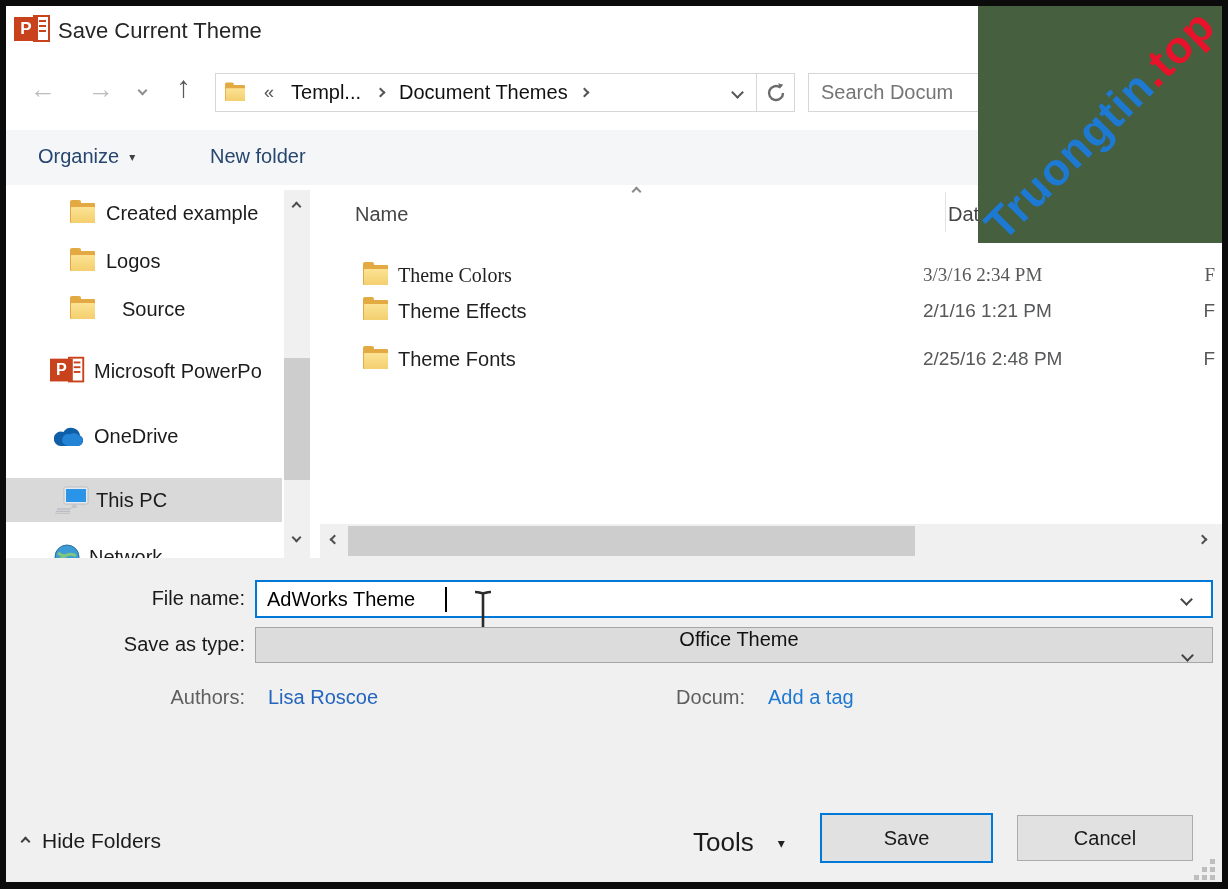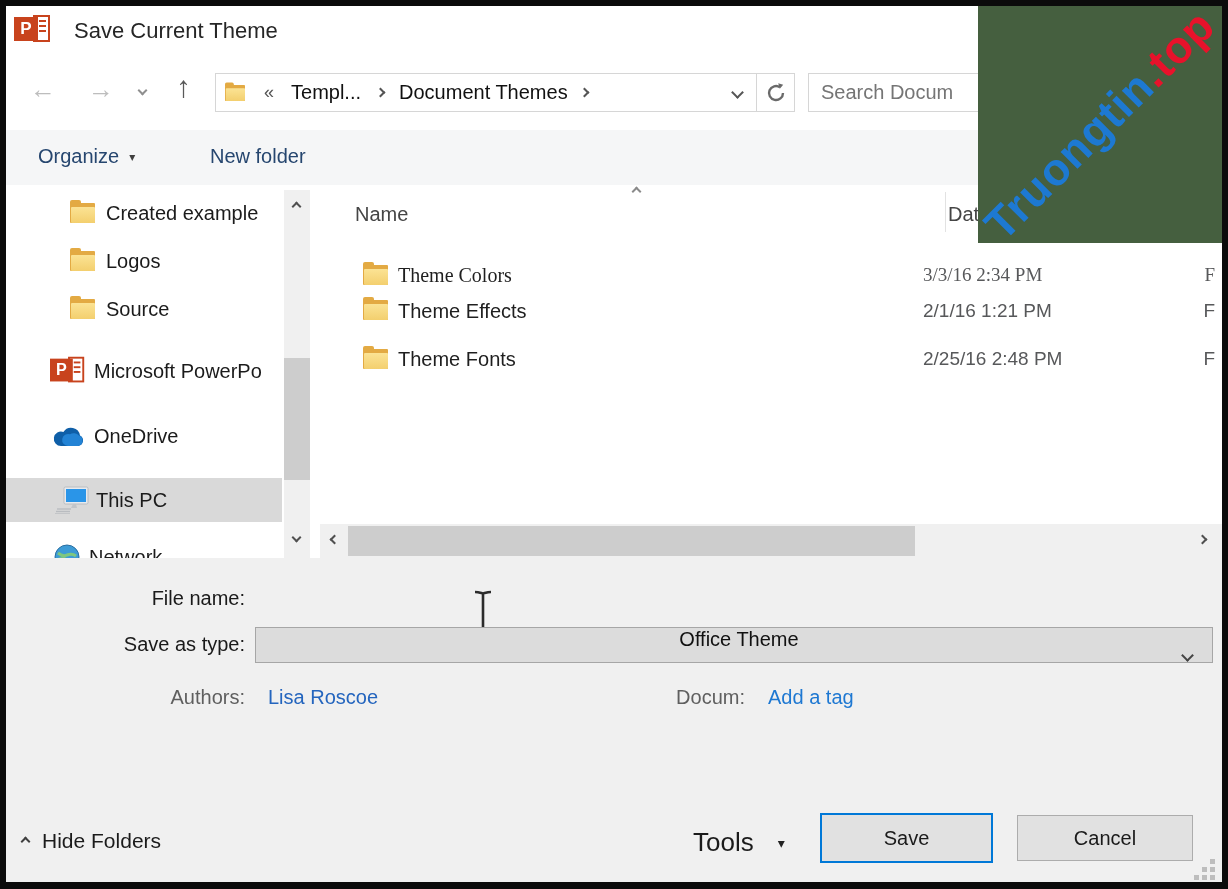--- a/index.html
+++ b/index.html
@@ -9,21 +9,21 @@
   .abs { position:absolute; }
   .win { position:absolute; left:6px; top:6px; width:1216px; height:876px; background:#ffffff; }
 
   
   .chev { display:inline-block; width:9px; height:9px; border:solid #555; border-width:0 2px 2px 0; transform:rotate(45deg); }
   .chev-r { transform:rotate(-45deg); }
   .chev-u { transform:rotate(225deg); }
   .chev-sm { width:7px; height:7px; }
 
   
-  .title-text { font-size:22px; color:#262626;margin-left:16px; }
+  .title-text { font-size:22px; color:#262626; }
 
   
   .ppt { position:relative; width:36px; height:34px; }
   .ppt .page { position:absolute; right:0; top:2px; width:17px; height:27px; background:#fff; border:2px solid #c8431d; }
   .ppt .page i { display:block; height:2px; background:#c8431d; margin:3px 2px 0 4px; }
   .ppt .block { position:absolute; left:0; top:4px; width:24px; height:24px; background:#c8431d; color:#fff; font-weight:bold; font-size:17px; display:flex; align-items:center; justify-content:center; }
 
   
   .folder { display:inline-block; position:relative; width:25px; height:20px; }
   .folder .back { position:absolute; left:0; top:0; width:100%; height:100%; background:#e3aa43; border-radius:2px 1px 1px 1px; }
@@ -126,21 +126,21 @@
       </span>
     <span>Logos</span>
   </div>
   <div class="abs side-item" style="left:70px; top:198px; width:212px; height:30px; gap:11px;">
     <span class="folder">
         <span class="back"></span>
         <span class="front"></span>
       </span>
     <span>Created example</span>
   </div>
-  <div class="abs side-item" style="left:70px; top:294px; width:212px; height:30px; gap:11px;">
+  <div class="abs side-item" style="left:70px; top:294px; width:212px; height:30px; gap:27px;">
     <span class="folder">
         <span class="back"></span>
         <span class="front"></span>
       </span>
     <span>Source</span>
   </div>
   <div class="abs side-item" style="left:50px; top:353px; width:232px; height:36px; gap:8px;">
     <span class="ppt" style="transform:scale(0.95); transform-origin:left center;">
       <span class="page">
           <i></i>
@@ -226,20 +226,25 @@
   </div>
 
   <div class="abs scroll-track" style="left:320px; top:524px; width:902px; height:34px;"></div>
   <span class="abs chev chev-sm" style="left:331px; top:536px; border-color:#505050; transform:rotate(135deg);"></span>
   <div class="abs scroll-thumb" style="left:348px; top:526px; width:567px; height:30px;"></div>
   <span class="abs chev chev-sm" style="left:1199px; top:536px; border-color:#505050; transform:rotate(-45deg);"></span>
 
   <div class="abs footer-band" style="left:6px; top:558px; width:1216px; height:324px;"></div>
 
   <div class="abs lbl" style="left:0px; top:587px; width:245px;">File name:</div>
+  <div class="abs filename-wrap" style="left:255px; top:580px; width:958px; height:38px;">
+    <input value="AdWorks Theme" style="">
+    <span class="abs" style="left:188px; top:5px; width:1.5px; height:25px; background:#000;"></span>
+    <span class="chev" style="margin-right:20px; border-color:#444;"></span>
+  </div>
 
   <svg class="abs" style="left:470px; top:589px;" width="26" height="50" viewBox="0 0 26 50">
     <path d="M5 3 c4 0 7 1.5 8 1.5 c1 0 4-1.5 8-1.5 M13 4.5 v40 M5 47 c4 0 7-1.5 8-1.5 c1 0 4 1.5 8 1.5" fill="none" stroke="#2b2b2b" stroke-width="2.6"></path>
   </svg>
 
   <div class="abs lbl" style="left:0px; top:633px; width:245px;">Save as type:</div>
   <div class="abs combo" style="left:255px; top:627px; width:958px; height:36px;flex-direction:column;">
     <span style="margin-left:10px;">Office Theme</span>
     <span class="chev" style="margin-left:auto; margin-right:20px; border-color:#444;"></span>
   </div>

